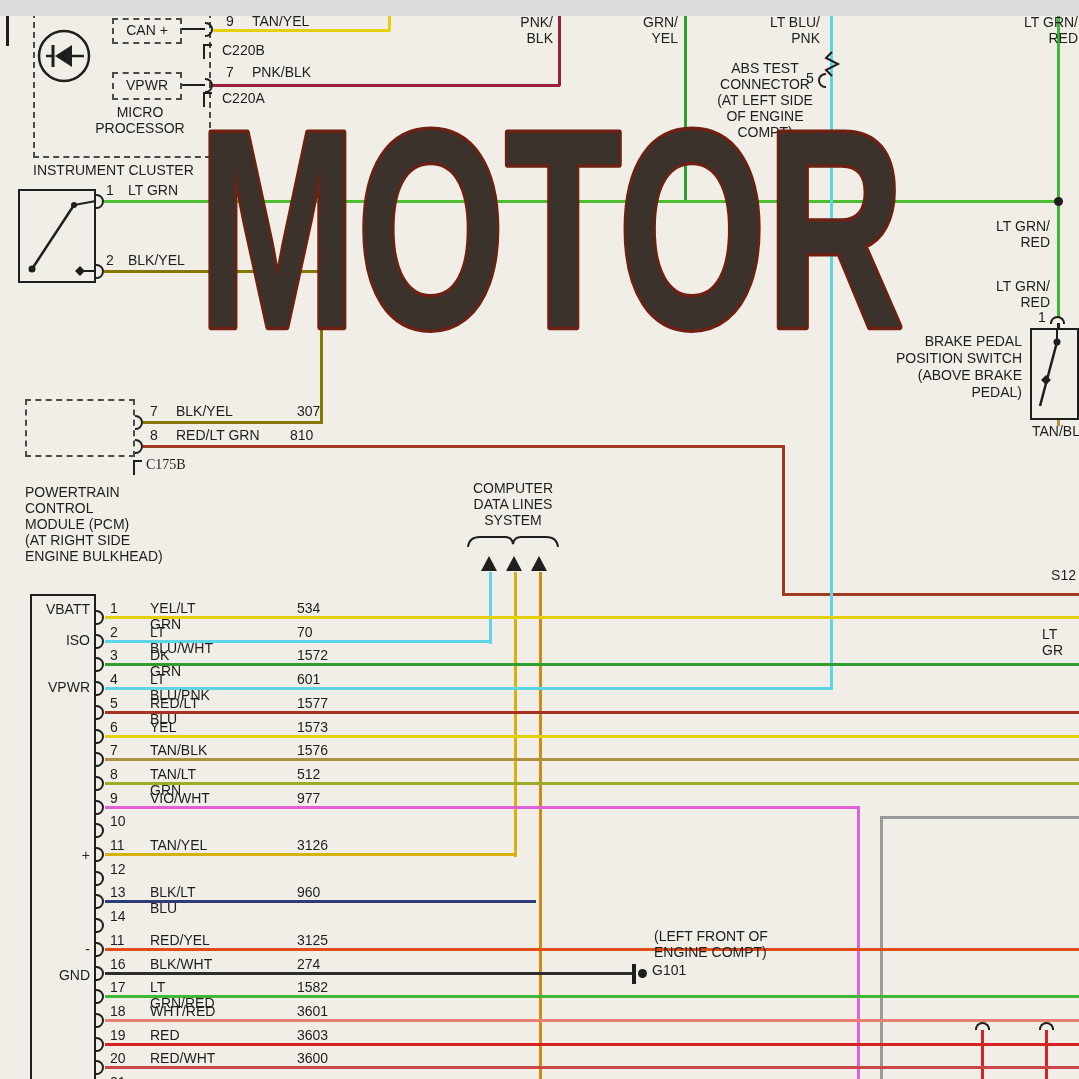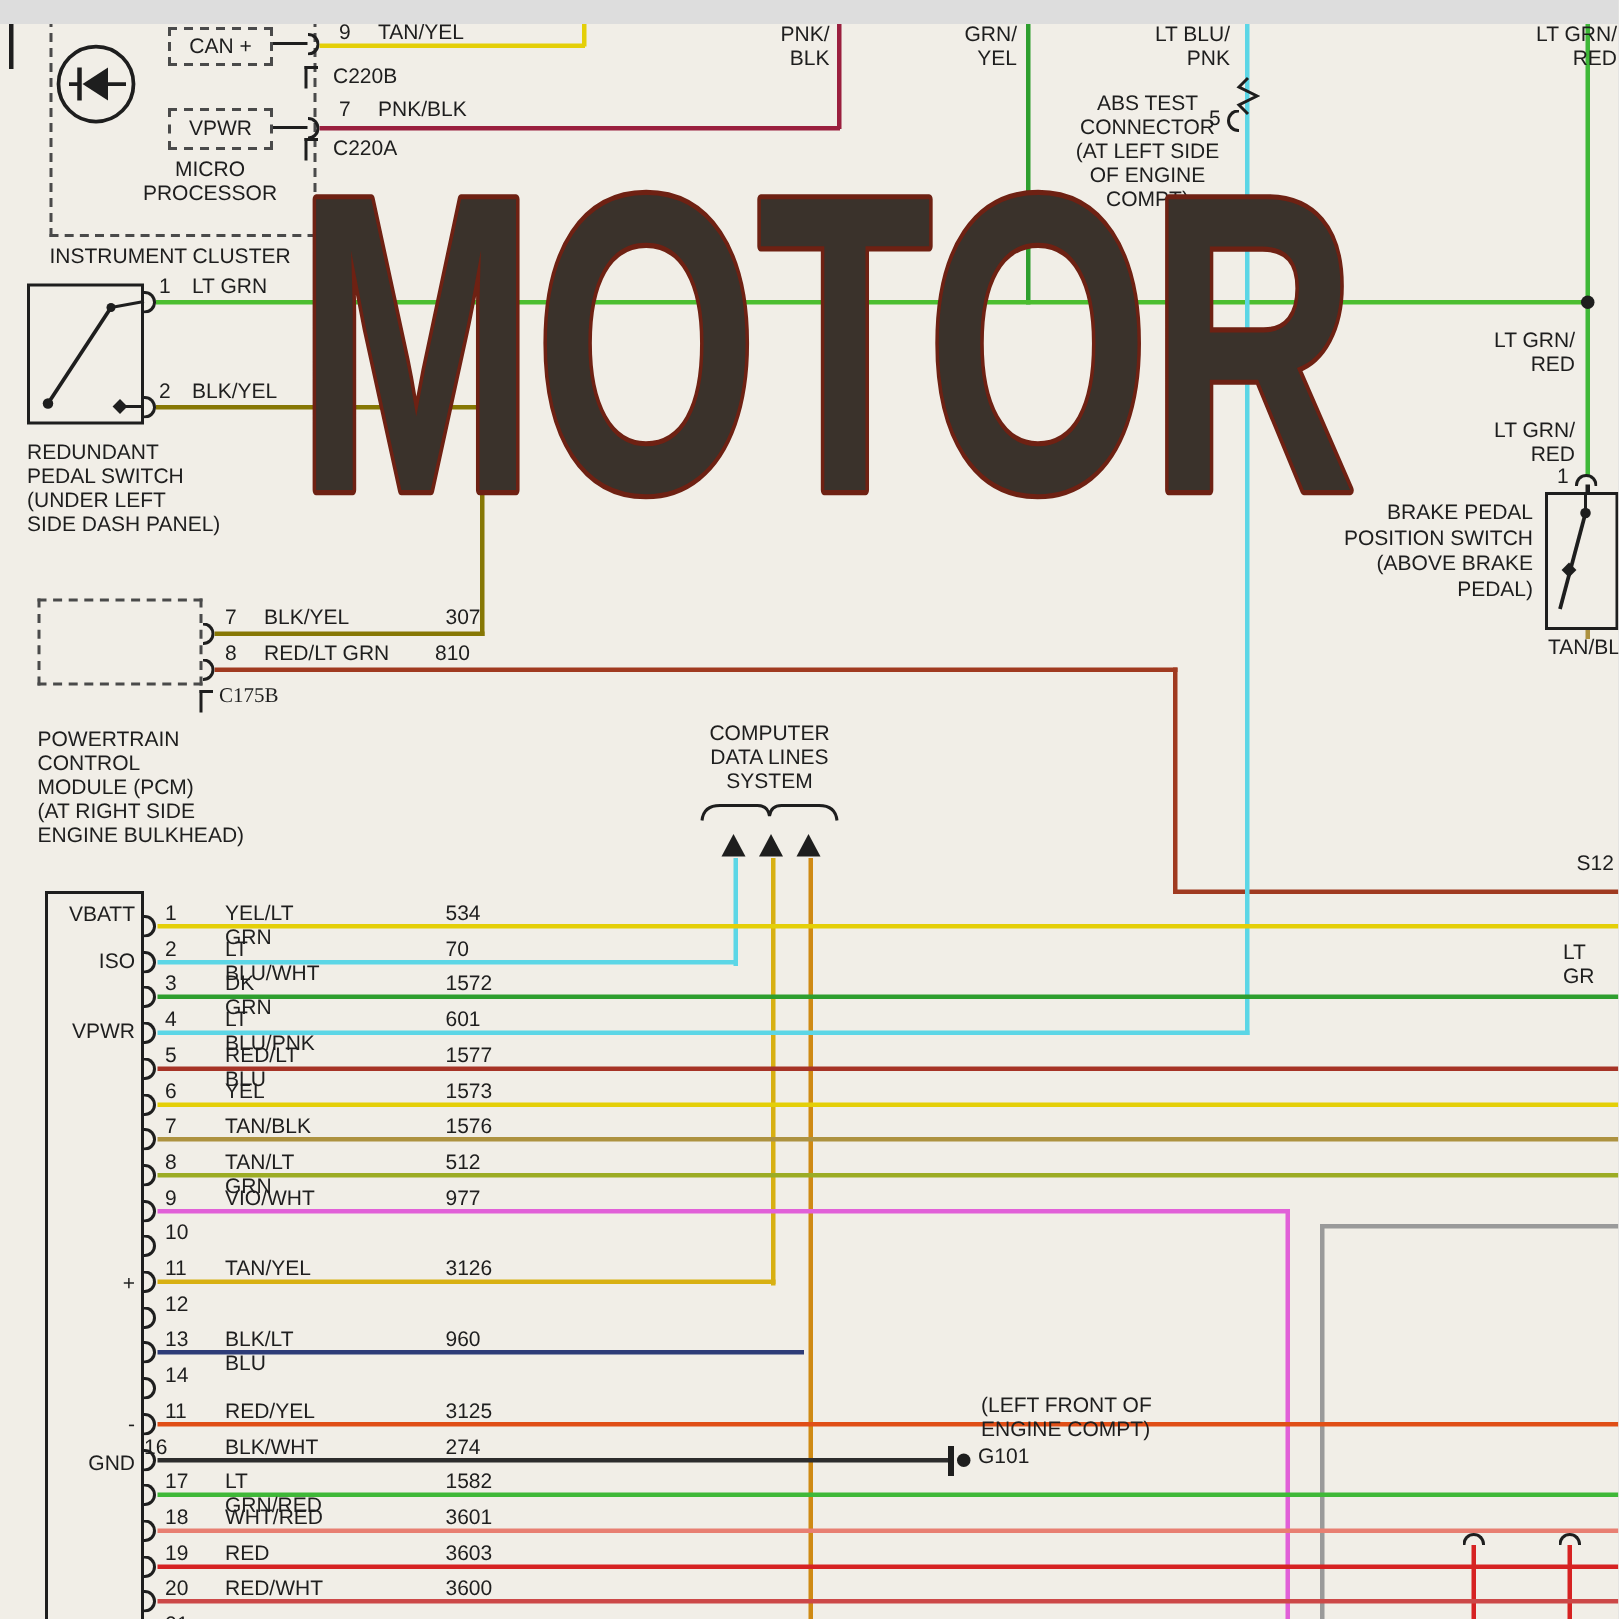--- a/index.html
+++ b/index.html
@@ -129,24 +129,20 @@
     <line x1="56" y1="16" x2="78" y2="12" stroke="#1e1e1e" stroke-width="2"></line>
     <rect x="58.5" y="78.5" width="7" height="7" transform="rotate(45 62 82)" fill="#1e1e1e"></rect>
     <line x1="64" y1="82" x2="78" y2="82" stroke="#1e1e1e" stroke-width="2"></line>
   </svg>
   <span class="arc-r" style="left:96px; top:178px;"></span>
   <span class="arc-r" style="left:96px; top:248px;"></span>
   <div class="t" style="left:106px; top:166px;">1</div>
   <div class="t" style="left:128px; top:166px;">LT GRN</div>
   <div class="t" style="left:106px; top:236px;">2</div>
   <div class="t" style="left:128px; top:236px;">BLK/YEL</div>
-  <div class="t" style="left:18px; top:277px;">REDUNDANT
-PEDAL SWITCH
-(UNDER LEFT
-SIDE DASH PANEL)</div>
 
   <div class="dashbox" style="left:25px; top:383px; width:110px; height:58px;"></div>
   <span class="arc-r" style="left:135px; top:399px;"></span>
   <span class="arc-r" style="left:135px; top:423px;"></span>
   <div class="t" style="left:150px; top:387px;">7</div>
   <div class="t" style="left:176px; top:387px;">BLK/YEL</div>
   <div class="t" style="left:297px; top:387px;">307</div>
   <div class="t" style="left:150px; top:411px;">8</div>
   <div class="t" style="left:176px; top:411px;">RED/LT GRN</div>
   <div class="t" style="left:290px; top:411px;">810</div>
@@ -315,21 +311,21 @@
       </div>
       <div class="pinrow" style="top: 932.8px;">
         <span class="arc-r" style="left:96px;top:-7px"></span>
         <span class="t" style="left:110px;top:-17px">11</span>
         <span class="t" style="left:150px;top:-17px">RED/YEL</span>
         <span class="t" style="left:297px;top:-17px">3125</span>
         <span class="wire" style="left:105px;width:974px;background:#e04e16"></span>
       </div>
       <div class="pinrow" style="top: 956.5px;">
         <span class="arc-r" style="left:96px;top:-7px"></span>
-        <span class="t" style="left:96px;top:-17px">16</span>
+        <span class="t" style="left:110px;top:-17px">16</span>
         <span class="t" style="left:150px;top:-17px">BLK/WHT</span>
         <span class="t" style="left:297px;top:-17px">274</span>
         <span class="wire" style="left:105px;width:527px;background:#2d2d2d"></span>
       </div>
       <div class="pinrow" style="top: 980.2px;">
         <span class="arc-r" style="left:96px;top:-7px"></span>
         <span class="t" style="left:110px;top:-17px">17</span>
         <span class="t" style="left:150px;top:-17px">LT GRN/RED</span>
         <span class="t" style="left:297px;top:-17px">1582</span>
         <span class="wire" style="left:105px;width:974px;background:#3fb838"></span>

